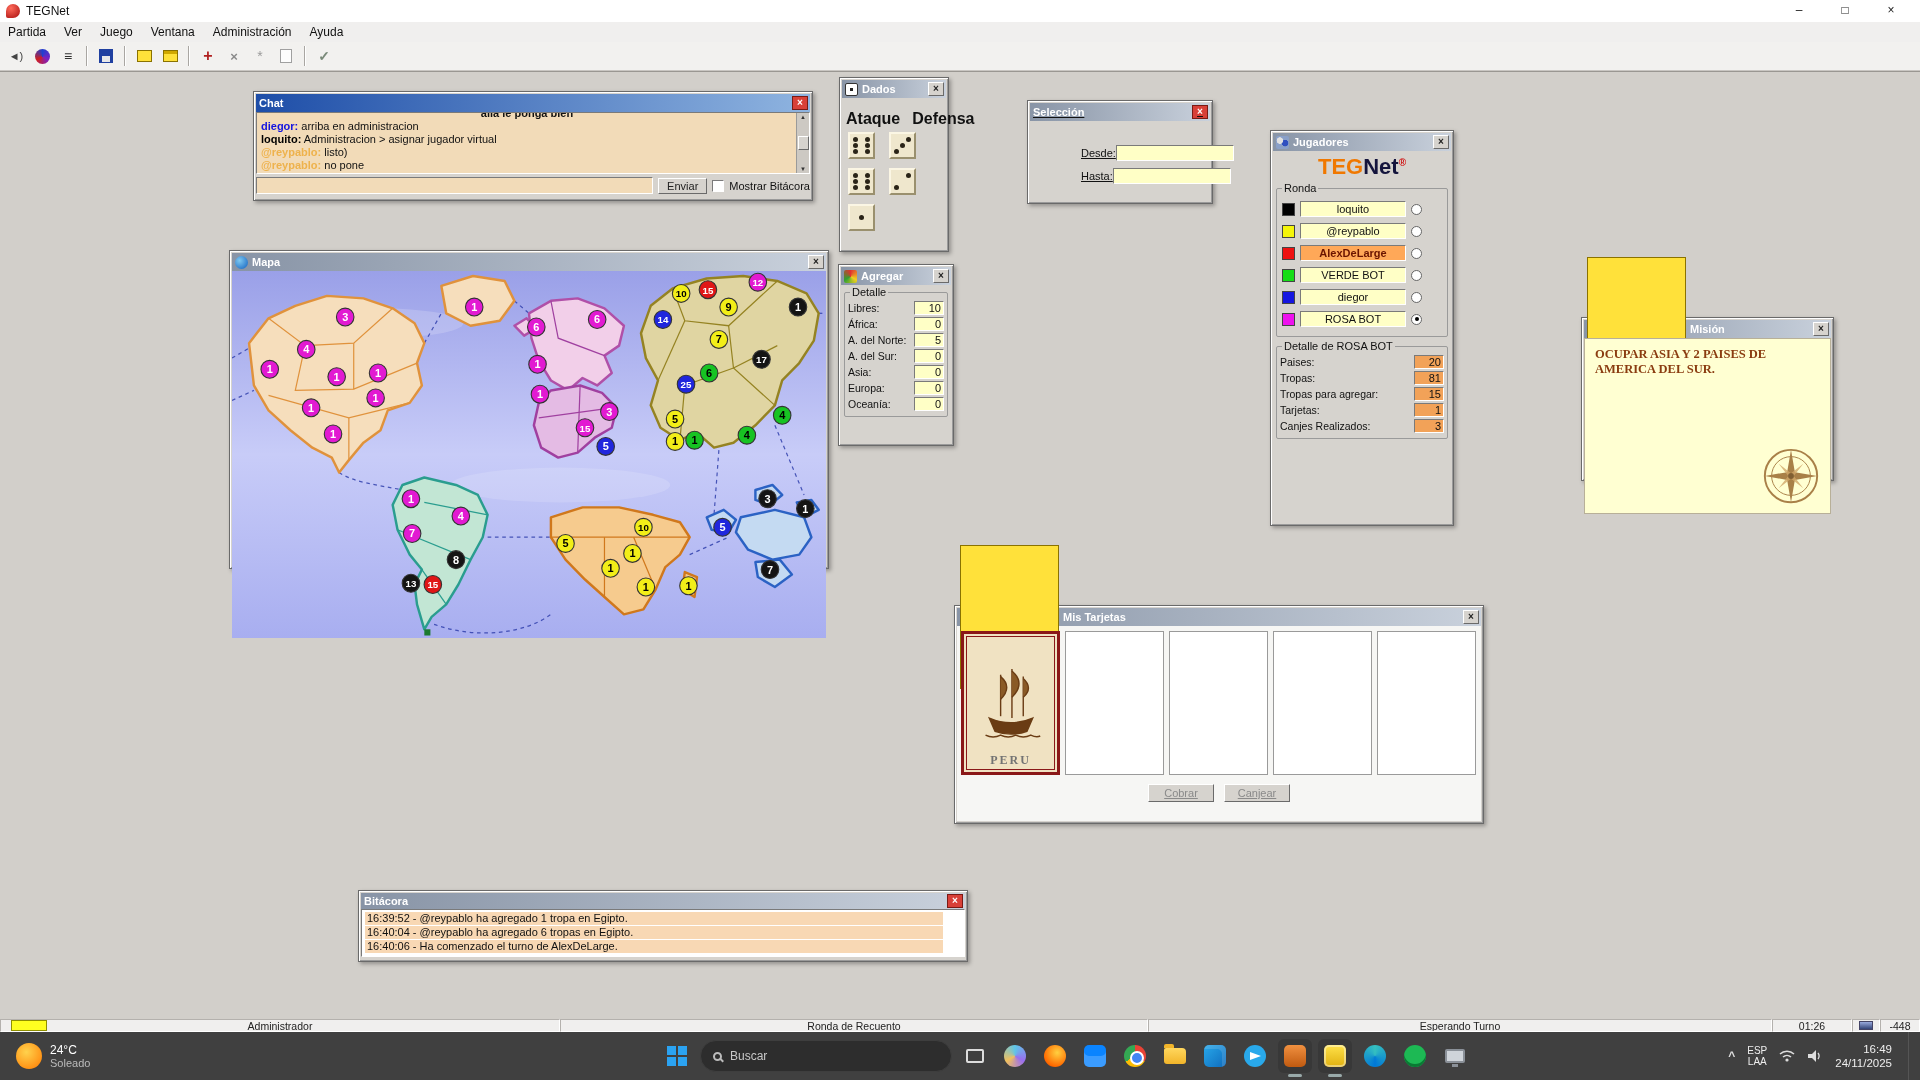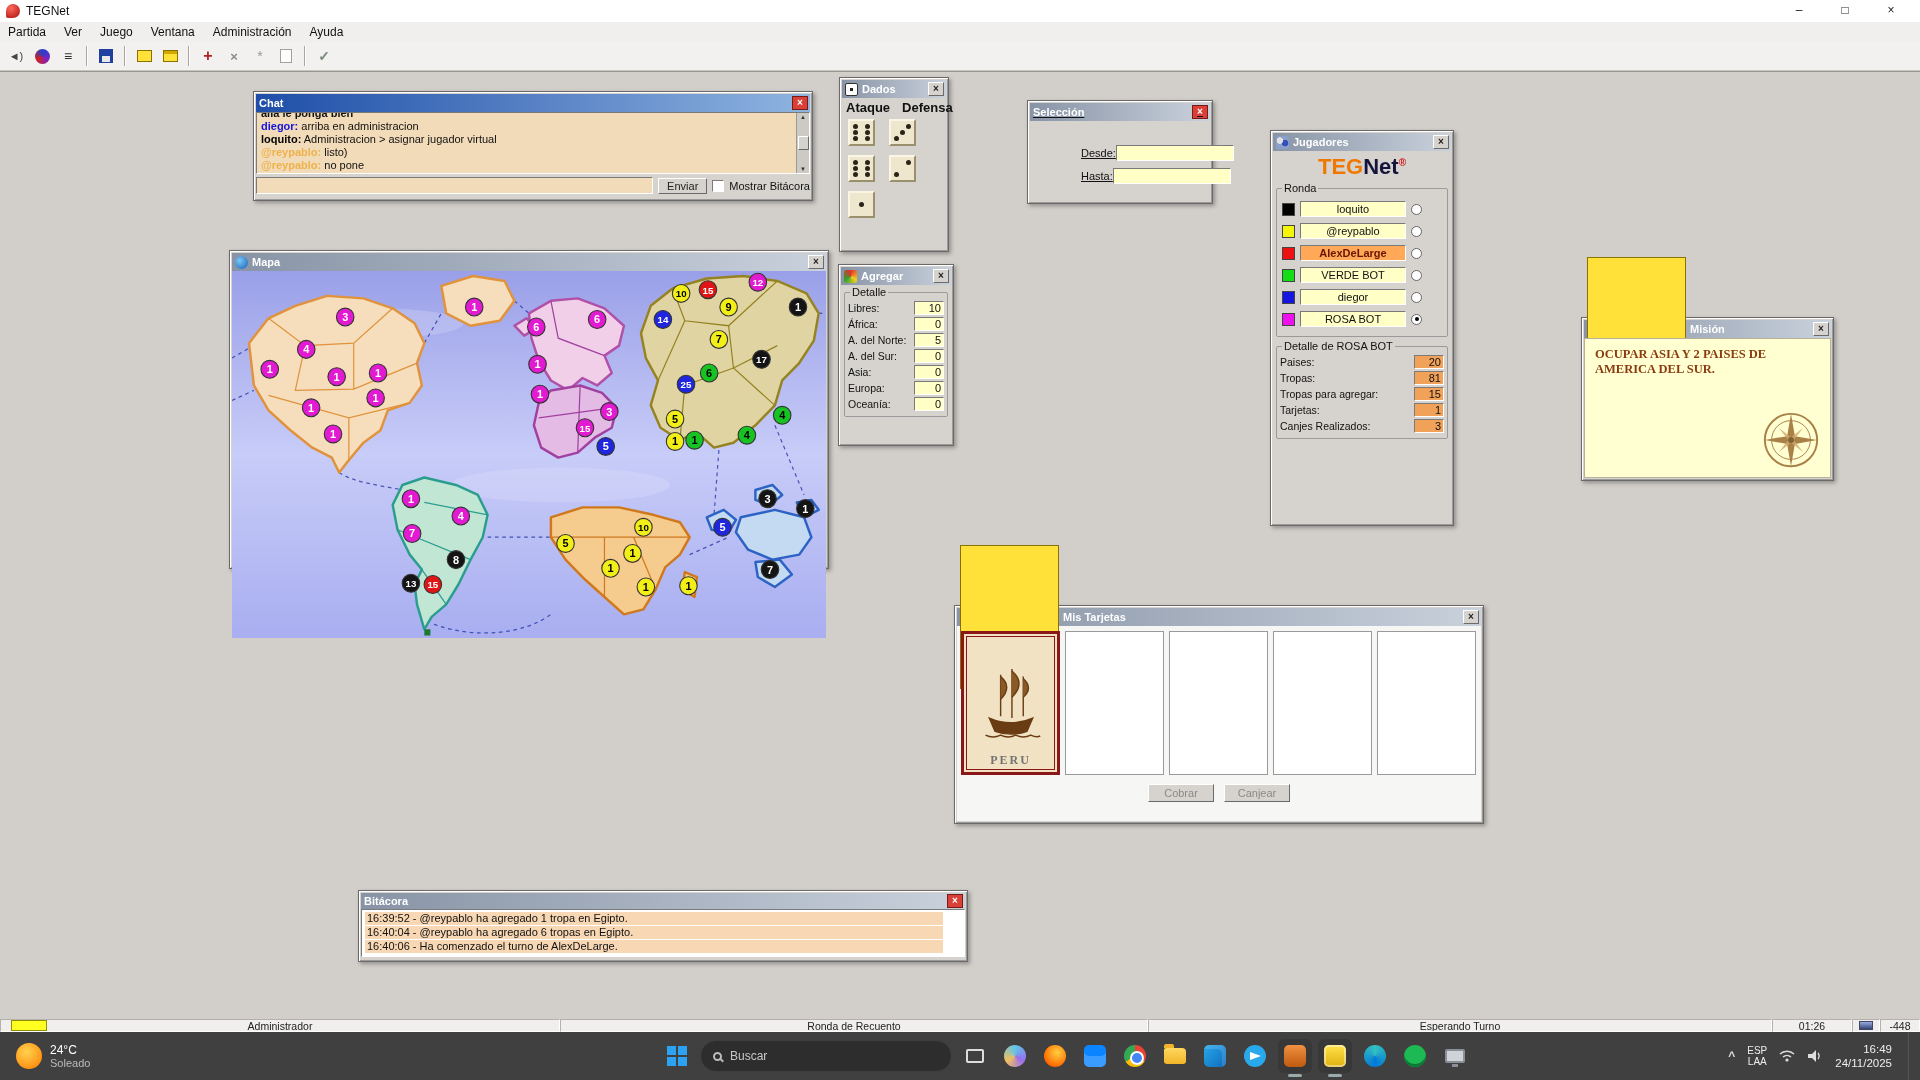--- a/index.html
+++ b/index.html
@@ -46,40 +46,40 @@
   .xbtn.gray{background:#d6d3ce;color:#222;border:1px solid;border-color:#fff #6a6a6a #6a6a6a #fff;}
   .wicon{width:13px;height:13px;display:inline-block;flex:0 0 auto;}
   .wicon.dice{background:#fff radial-gradient(#222 1.5px,transparent 1.7px) center/100%;border:1px solid #333;border-radius:2px;}
   .wicon.globe{border-radius:50%;background:radial-gradient(circle at 35% 35%,#7ec8f0,#1060c0);}
   .wicon.ppl{background:radial-gradient(circle at 30% 35%,#e0e0e0 3px,transparent 3.5px),radial-gradient(circle at 70% 55%,#3050c0 3px,transparent 3.5px),#8aa0c8;border-radius:2px;}
   .wicon.troops{background:conic-gradient(#e03030,#f0d020,#30a030,#e03030);border-radius:2px;}
   .wicon.card{background:#ffe13a;border:1px solid #8a7200;}
   .sunken{border:1px solid;border-color:#7a7a7a #ffffff #ffffff #7a7a7a;}
   .btn{background:#d6d3ce;border:1px solid;border-color:#fff #6a6a6a #6a6a6a #fff;font-size:11px;
        font-family:"Liberation Sans",sans-serif;padding:1px 8px;color:#222;}
-  .btn.disabled{color:#8a8a8a;}
+  .btn.disabled{color:#8a8a8a;text-decoration:underline;}
 
   
   #w-chat{left:253px;top:19px;width:560px;height:110px;}
   .chat-msgs{height:62px;background:#f2dbb8;overflow:hidden;position:relative;padding:1px 16px 1px 4px;}
   .chat-line{font-size:11px;line-height:13px;white-space:nowrap;}
-  .chat-line.partial{margin-top:-7px;font-weight:bold;}
+  .chat-line.partial{margin-top:-7px;font-weight:bold;text-align:center;}
   .chat-name{font-weight:bold;}
   .vscroll{position:absolute;right:0;top:0;bottom:0;width:13px;background:#cdc9c3;border-left:1px solid #9a9a9a;
            display:flex;flex-direction:column;align-items:center;font-size:6px;color:#333;justify-content:space-between;padding:1px 0;}
   .vscroll .thumb{width:11px;height:14px;background:#d6d3ce;border:1px solid;border-color:#fff #6a6a6a #6a6a6a #fff;}
   .chat-input-row{display:flex;align-items:center;gap:5px;margin-top:3px;}
   .chat-input{flex:1;height:17px;background:#f2dbb8;font-size:11px;padding:0 3px;outline:none;
               font-family:"Liberation Sans",sans-serif;}
   .cb{width:12px;height:12px;background:#fff;border:1px solid;border-color:#7a7a7a #fff #fff #7a7a7a;}
   .cb-label{font-size:11px;}
 
   
   #w-dados{left:839px;top:5px;width:110px;height:175px;}
-  .dice-labels{display:flex;gap:12px;padding:2px 4px 2px;font-size:13px;font-weight:bold;}
+  .dice-labels{display:flex;gap:12px;padding:12px 4px 2px;font-size:16px;font-weight:bold;}
   .dice-cols{display:flex;gap:14px;padding:2px 6px;}
   .dcol{display:flex;flex-direction:column;gap:9px;}
   .die{width:27px;height:27px;background:#efe7cd;border:2px solid;border-color:#fbf6e4 #9a906e #9a906e #fbf6e4;
        display:grid;grid-template-columns:repeat(3,1fr);grid-template-rows:repeat(3,1fr);padding:2px;}
   .die .pip{width:5px;height:5px;border-radius:50%;background:#2a2418;place-self:center;}
 
   
   #w-seleccion{left:1027px;top:28px;width:186px;height:104px;text-decoration:underline;}
   .sel-body{padding:24px 8px 0;display:flex;flex-direction:column;gap:7px;}
   .sel-row{display:flex;align-items:center;font-size:11px;padding-left:43px;}
@@ -111,21 +111,21 @@
   .swatch{width:13px;height:13px;border:1px solid #444;flex:0 0 auto;}
   .name-box{width:106px;height:16px;line-height:15px;text-align:center;font-size:11px;background:#ffffc6;
             border:1px solid;border-color:#7a7a7a #fff #fff #7a7a7a;overflow:hidden;}
   .name-box.current{background:#ffa858;font-weight:bold;color:#6a1400;}
   .radio{width:11px;height:11px;border-radius:50%;background:#fff;border:1px solid #666;flex:0 0 auto;position:relative;}
   .radio.checked::after{content:'';position:absolute;left:2.5px;top:2.5px;width:4px;height:4px;border-radius:50%;background:#000;}
   .fld-row.det .fld-label{font-size:10.5px;}
 
   
   #w-mision{left:1581px;top:245px;width:253px;height:164px;}
-  .mision-body{height:140px;background:#ffffd2;border:1px solid #b8b098;position:relative;
+  .mision-body{height:176px;background:#ffffd2;border:1px solid #b8b098;position:relative;
                padding:8px 10px;font-family:"Liberation Serif",serif;font-weight:bold;font-size:12.5px;color:#8a3c10;}
   .compass{position:absolute;right:8px;bottom:6px;opacity:.85;}
 
   
   #w-tarjetas{left:954px;top:533px;width:530px;height:219px;}
   .cards-body{background:#f6f6f4;height:195px;padding:5px 4px 0;}
   .cards-row{display:flex;gap:5px;}
   .card{width:99px;height:144px;background:#fff;border:1px solid #9a9a9a;}
   .card.peru{background:#f0e2c2;border:3px solid #8a1818;box-shadow:inset 0 0 0 2px #f0e2c2,inset 0 0 0 3px #8a1818;
              display:flex;flex-direction:column;align-items:center;justify-content:flex-end;padding-bottom:4px;}

